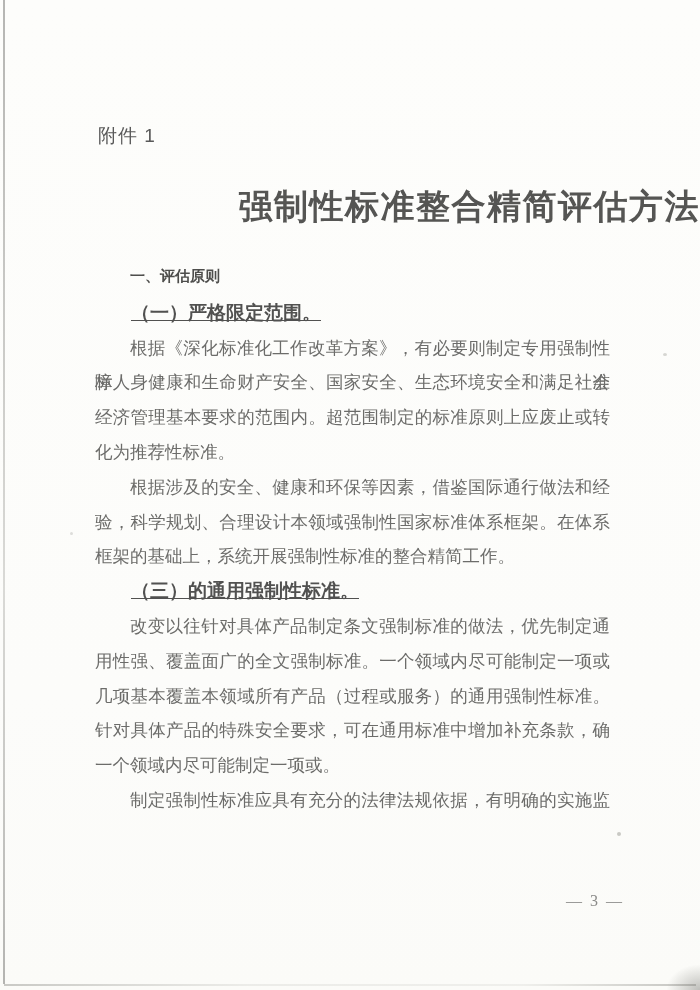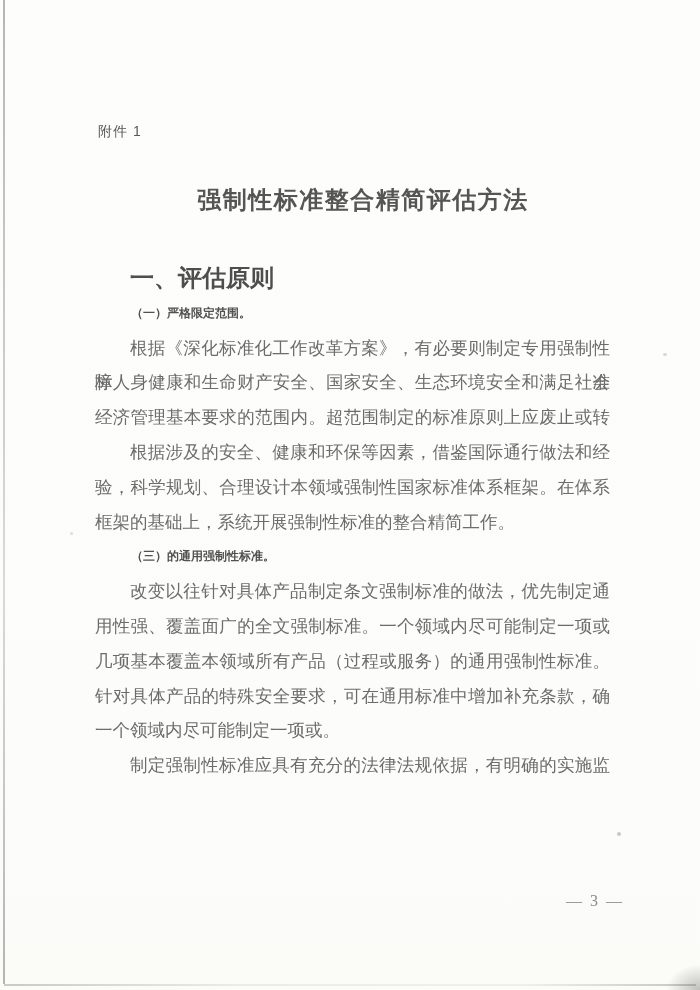--- a/index.html
+++ b/index.html
@@ -39,61 +39,62 @@
   }
   .speck { position: absolute; background: #cfcfcb; border-radius: 50%; }
   .speck.s1 { left: 663px; top: 353px; width: 4px; height: 3px; background: #d6d6d2; }
   .speck.s2 { left: 617px; top: 832px; width: 4px; height: 4px; background: #c9c9c5; }
   .speck.s3 { left: 70px;  top: 532px; width: 3px; height: 3px; background: #dddddA; }
 
   .attachment-label {
     position: absolute;
     left: 98px; top: 123px;
     font-family: "Liberation Sans", "DejaVu Sans", sans-serif;
-    font-size: 14px;
+    font-size: 19px;
     letter-spacing: 1px;
     color: #595959;
   }
   .doc-title {
     position: absolute;
     left: 0; top: 184px;
     width: 700px;
-    text-align: center;
+    text-align: right;
     padding-left: 26px;
     box-sizing: border-box;
     font-family: "Liberation Serif", "DejaVu Serif", serif;
     font-weight: bold;
-    font-size: 24px;
+    font-size: 34px;
     letter-spacing: 1.5px;
     color: #555553;
   }
   .body-block {
     position: absolute;
     left: 95px; top: 261px;
     width: 515px;
   }
   .line {
     height: 34.8px;
     line-height: 34.8px;
     font-size: 17.5px;
     color: #6c6c6a;
     letter-spacing: 0px;
   }
   .line.h1 {
-    font-family: Liberation Serif, serif;
+    font-family: Liberation Mono, monospace;
     font-weight: 600;
-    font-size: 24px;
+    font-size: 15px;
     color: #4e4e4c;
     text-indent: 35px;
   }
   .line.h2 {
     font-weight: bold;
-    font-size: 12px;
+    font-size: 19px;
     color: #515150;
     text-indent: 36px;
+    text-decoration: underline;
   }
   .line.first { text-indent: 35px; }
   .line.justify {
     text-align: justify;
     text-align-last: justify;
     text-justify: inter-character;
   }
   .page-number {
     position: absolute;
     top: 892px;
@@ -118,20 +119,21 @@
   <div class="attachment-label">附件 1</div>
 
   <div class="doc-title">强制性标准整合精简评估方法</div>
 
   <div class="body-block" id="body-lines">
       <div class="line h1">一、评估原则</div>
       <div class="line h2">（一）严格限定范围。</div>
       <div class="line p first justify">根据《深化标准化工作改革方案》，有必要则制定专用强制性标准</div>
       <div class="line p justify">障人身健康和生命财产安全、国家安全、生态环境安全和满足社会</div>
       <div class="line p justify">经济管理基本要求的范围内。超范围制定的标准原则上应废止或转</div>
+      <div class="line p">化为推荐性标准。</div>
       <div class="line p first justify">根据涉及的安全、健康和环保等因素，借鉴国际通行做法和经</div>
       <div class="line p justify">验，科学规划、合理设计本领域强制性国家标准体系框架。在体系</div>
       <div class="line p">框架的基础上，系统开展强制性标准的整合精简工作。</div>
       <div class="line h2">（三）的通用强制性标准。</div>
       <div class="line p first justify">改变以往针对具体产品制定条文强制标准的做法，优先制定通</div>
       <div class="line p justify">用性强、覆盖面广的全文强制标准。一个领域内尽可能制定一项或</div>
       <div class="line p justify">几项基本覆盖本领域所有产品（过程或服务）的通用强制性标准。</div>
       <div class="line p justify">针对具体产品的特殊安全要求，可在通用标准中增加补充条款，确</div>
       <div class="line p">一个领域内尽可能制定一项或。</div>
       <div class="line p first justify">制定强制性标准应具有充分的法律法规依据，有明确的实施监</div>

